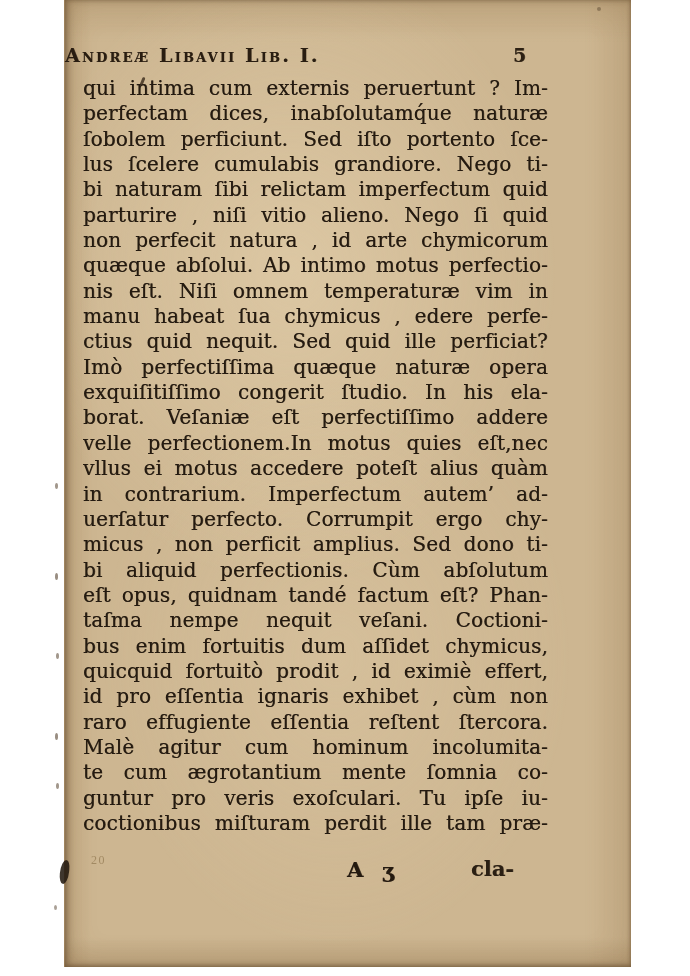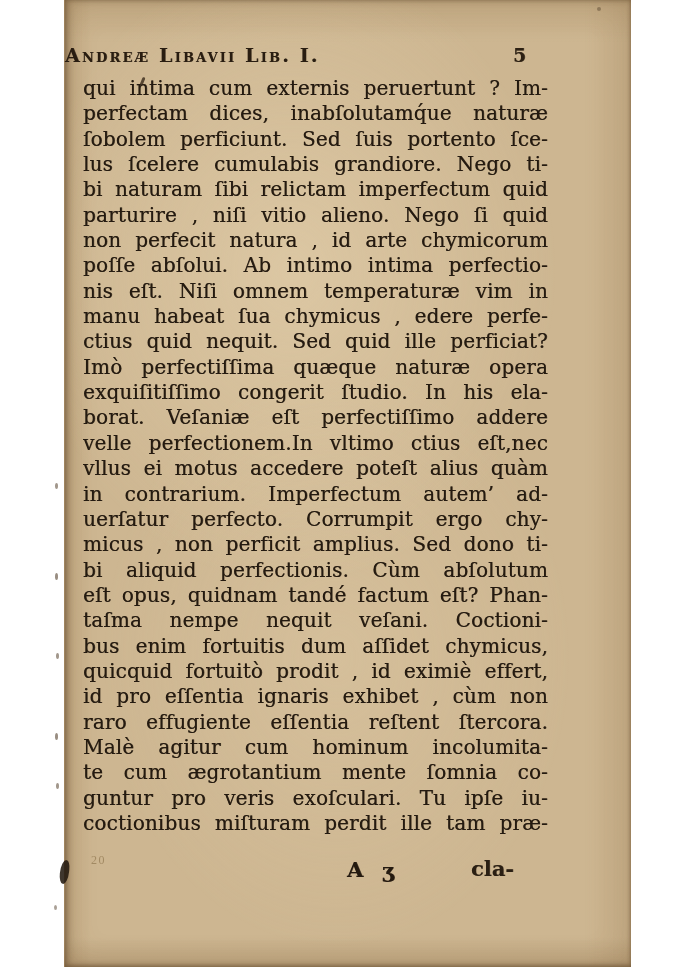--- a/index.html
+++ b/index.html
@@ -78,33 +78,33 @@
     <div class="header-title">Andreæ Libavii Lib. I.</div>
 
     <div class="page-number">5</div>
 
     <div class="stray-tick"></div>
 
     <div class="text-block">
 
     <div class="text-line">qui intima cum externis peruertunt ? Im-</div>
         <div class="text-line">perfectam dices, inabſolutamq́ue naturæ</div>
-        <div class="text-line">ſobolem perficiunt. Sed ſuis portento ſce-</div>
+        <div class="text-line">ſobolem perficiunt. Sed iſto portento ſce-</div>
         <div class="text-line">lus ſcelere cumulabis grandiore. Nego ti-</div>
         <div class="text-line">bi naturam ſibi relictam imperfectum quid</div>
         <div class="text-line">parturire , niſi vitio alieno. Nego ſi quid</div>
         <div class="text-line">non perfecit natura , id arte chymicorum</div>
-        <div class="text-line">poſſe abſolui. Ab intimo intima perfectio-</div>
+        <div class="text-line">quæque abſolui. Ab intimo motus perfectio-</div>
         <div class="text-line">nis eſt. Niſi omnem temperaturæ vim in</div>
         <div class="text-line">manu habeat ſua chymicus , edere perfe-</div>
         <div class="text-line">ctius quid nequit. Sed quid ille perficiat?</div>
         <div class="text-line">Imò perfectiſſima quæque naturæ opera</div>
         <div class="text-line">exquiſitiſſimo congerit ſtudio. In his ela-</div>
         <div class="text-line">borat. Veſaniæ eſt perfectiſſimo addere</div>
-        <div class="text-line">velle perfectionem.In vltimo ctius eſt,nec</div>
+        <div class="text-line">velle perfectionem.In motus quies eſt,nec</div>
         <div class="text-line">vllus ei motus accedere poteſt alius quàm</div>
         <div class="text-line">in contrarium. Imperfectum autem’ ad-</div>
         <div class="text-line">uerſatur perfecto. Corrumpit ergo chy-</div>
         <div class="text-line">micus , non perficit amplius. Sed dono ti-</div>
         <div class="text-line">bi aliquid perfectionis. Cùm abſolutum</div>
         <div class="text-line">eſt opus, quidnam tandé factum eſt? Phan-</div>
         <div class="text-line">taſma nempe nequit veſani. Coctioni-</div>
         <div class="text-line">bus enim fortuitis dum aſſidet chymicus,</div>
         <div class="text-line">quicquid fortuitò prodit , id eximiè effert,</div>
         <div class="text-line">id pro eſſentia ignaris exhibet , cùm non</div>

